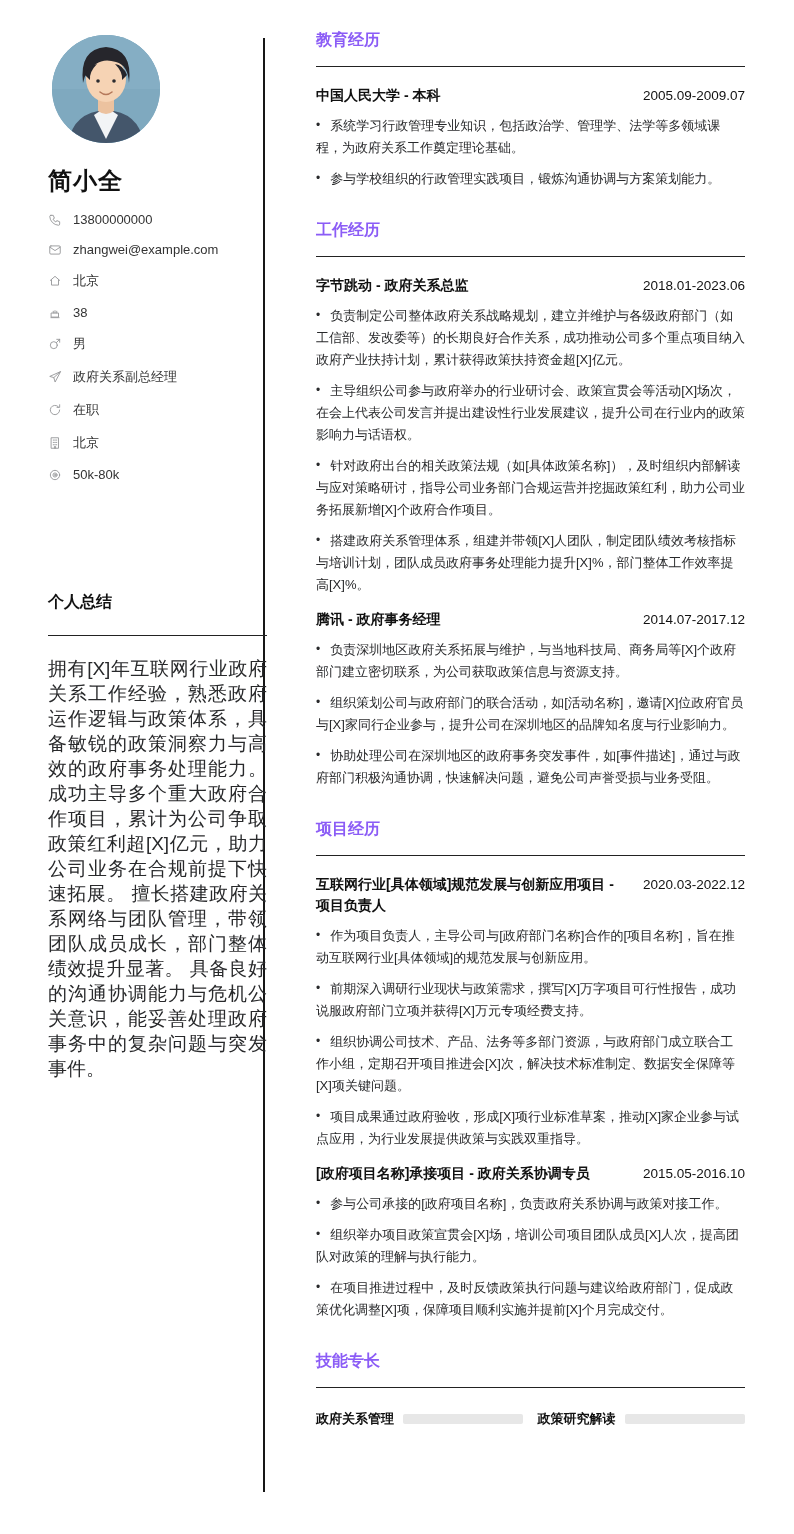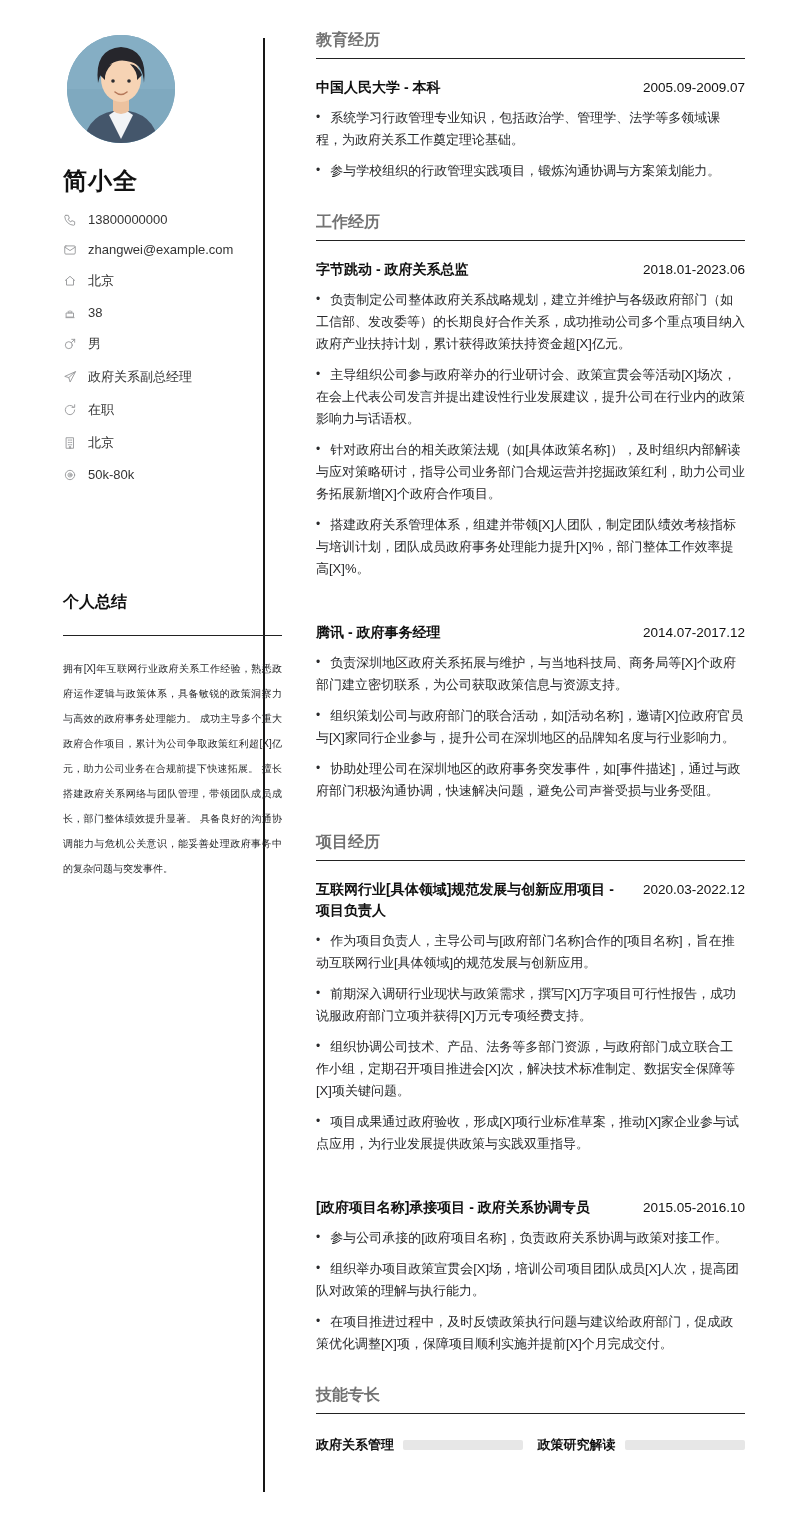--- a/index.html
+++ b/index.html
@@ -1,40 +1,40 @@
 <!DOCTYPE html>
 <html><head>
 <meta charset="utf-8">
 <style>
   * { margin:0; padding:0; box-sizing:border-box; }
   html,body { width:794px; height:1534px; background:#ffffff; overflow:hidden;
     font-family:"Liberation Sans","DejaVu Sans",sans-serif; color:#28292b; }
 
   
   .divider { position:absolute; left:263px; top:38px; width:2px; height:1454px; background:#161616; }
-  .sidebar { position:absolute; left:15px; top:0; width:293px; padding:35px 26px 0 48px; }
+  .sidebar { position:absolute; left:0; top:0; width:293px; padding:35px 26px 0 48px; }
   .main    { position:absolute; left:316px; top:30px; width:429px; }
 
   
   .avatar { width:108px; height:108px; border-radius:50%; overflow:hidden; margin-left:4px; background:#7fa9bf; }
   .avatar svg { display:block; width:108px; height:108px; }
   .name { font-size:24px; font-weight:700; color:#111; margin-top:22px; letter-spacing:1px; }
   .contacts { margin-top:12px; }
   .contact { display:flex; align-items:center; gap:11px; margin-top:15px; font-size:13px; color:#333; }
   .cicon { width:14px; height:14px; flex:none; display:flex; }
   .cicon svg { width:14px; height:14px; stroke:#98999b; stroke-width:1.6; fill:none; stroke-linecap:round; stroke-linejoin:round; }
   .summary { margin-top:110px; }
   .side-h2 { font-size:16px; font-weight:700; color:#111; padding-bottom:22px; border-bottom:1.5px solid #222; }
-  .summary-text { margin-top:20px; font-size:10px; line-height:25px; color:#28292b; text-align:justify; }
+  .summary-text { margin-top:20px; font-size:19px; line-height:25px; color:#28292b; text-align:justify; }
 
   
   .section { margin-bottom:30px; }
-  .sec-h2 { font-size:16px; font-weight:700; color:#737373; padding-bottom:7px; border-bottom:1.5px solid #222; }
+  .sec-h2 { font-size:16px; font-weight:700; color:#8b5cf6; padding-bottom:15px; border-bottom:1.5px solid #222; }
   .entry { margin-top:18px; }
-  .entry + .entry { margin-top:42px; }
+  .entry + .entry { margin-top:13px; }
   .entry-head { display:flex; justify-content:flex-end; align-items:flex-start; gap:16px; }
   .entry-title { font-size:14px; font-weight:700; color:#111; line-height:21px; flex:1; }
   .entry-date { font-size:13.5px; font-weight:400; color:#111; white-space:nowrap; line-height:21px; }
   .bullet { margin-top:9px; font-size:13px; line-height:22px; color:#28292b; }
   .bullet::before { content:"•"; margin-right:10px; font-size:12px; position:relative; top:-1px; }
 
   
   .skills-grid { display:grid; grid-template-columns:1fr 1fr; column-gap:14px; row-gap:22px; margin-top:22px; }
   .skill { display:flex; align-items:center; }
   .skill-label { font-size:13px; font-weight:700; color:#111; white-space:nowrap; margin-right:9px; }

